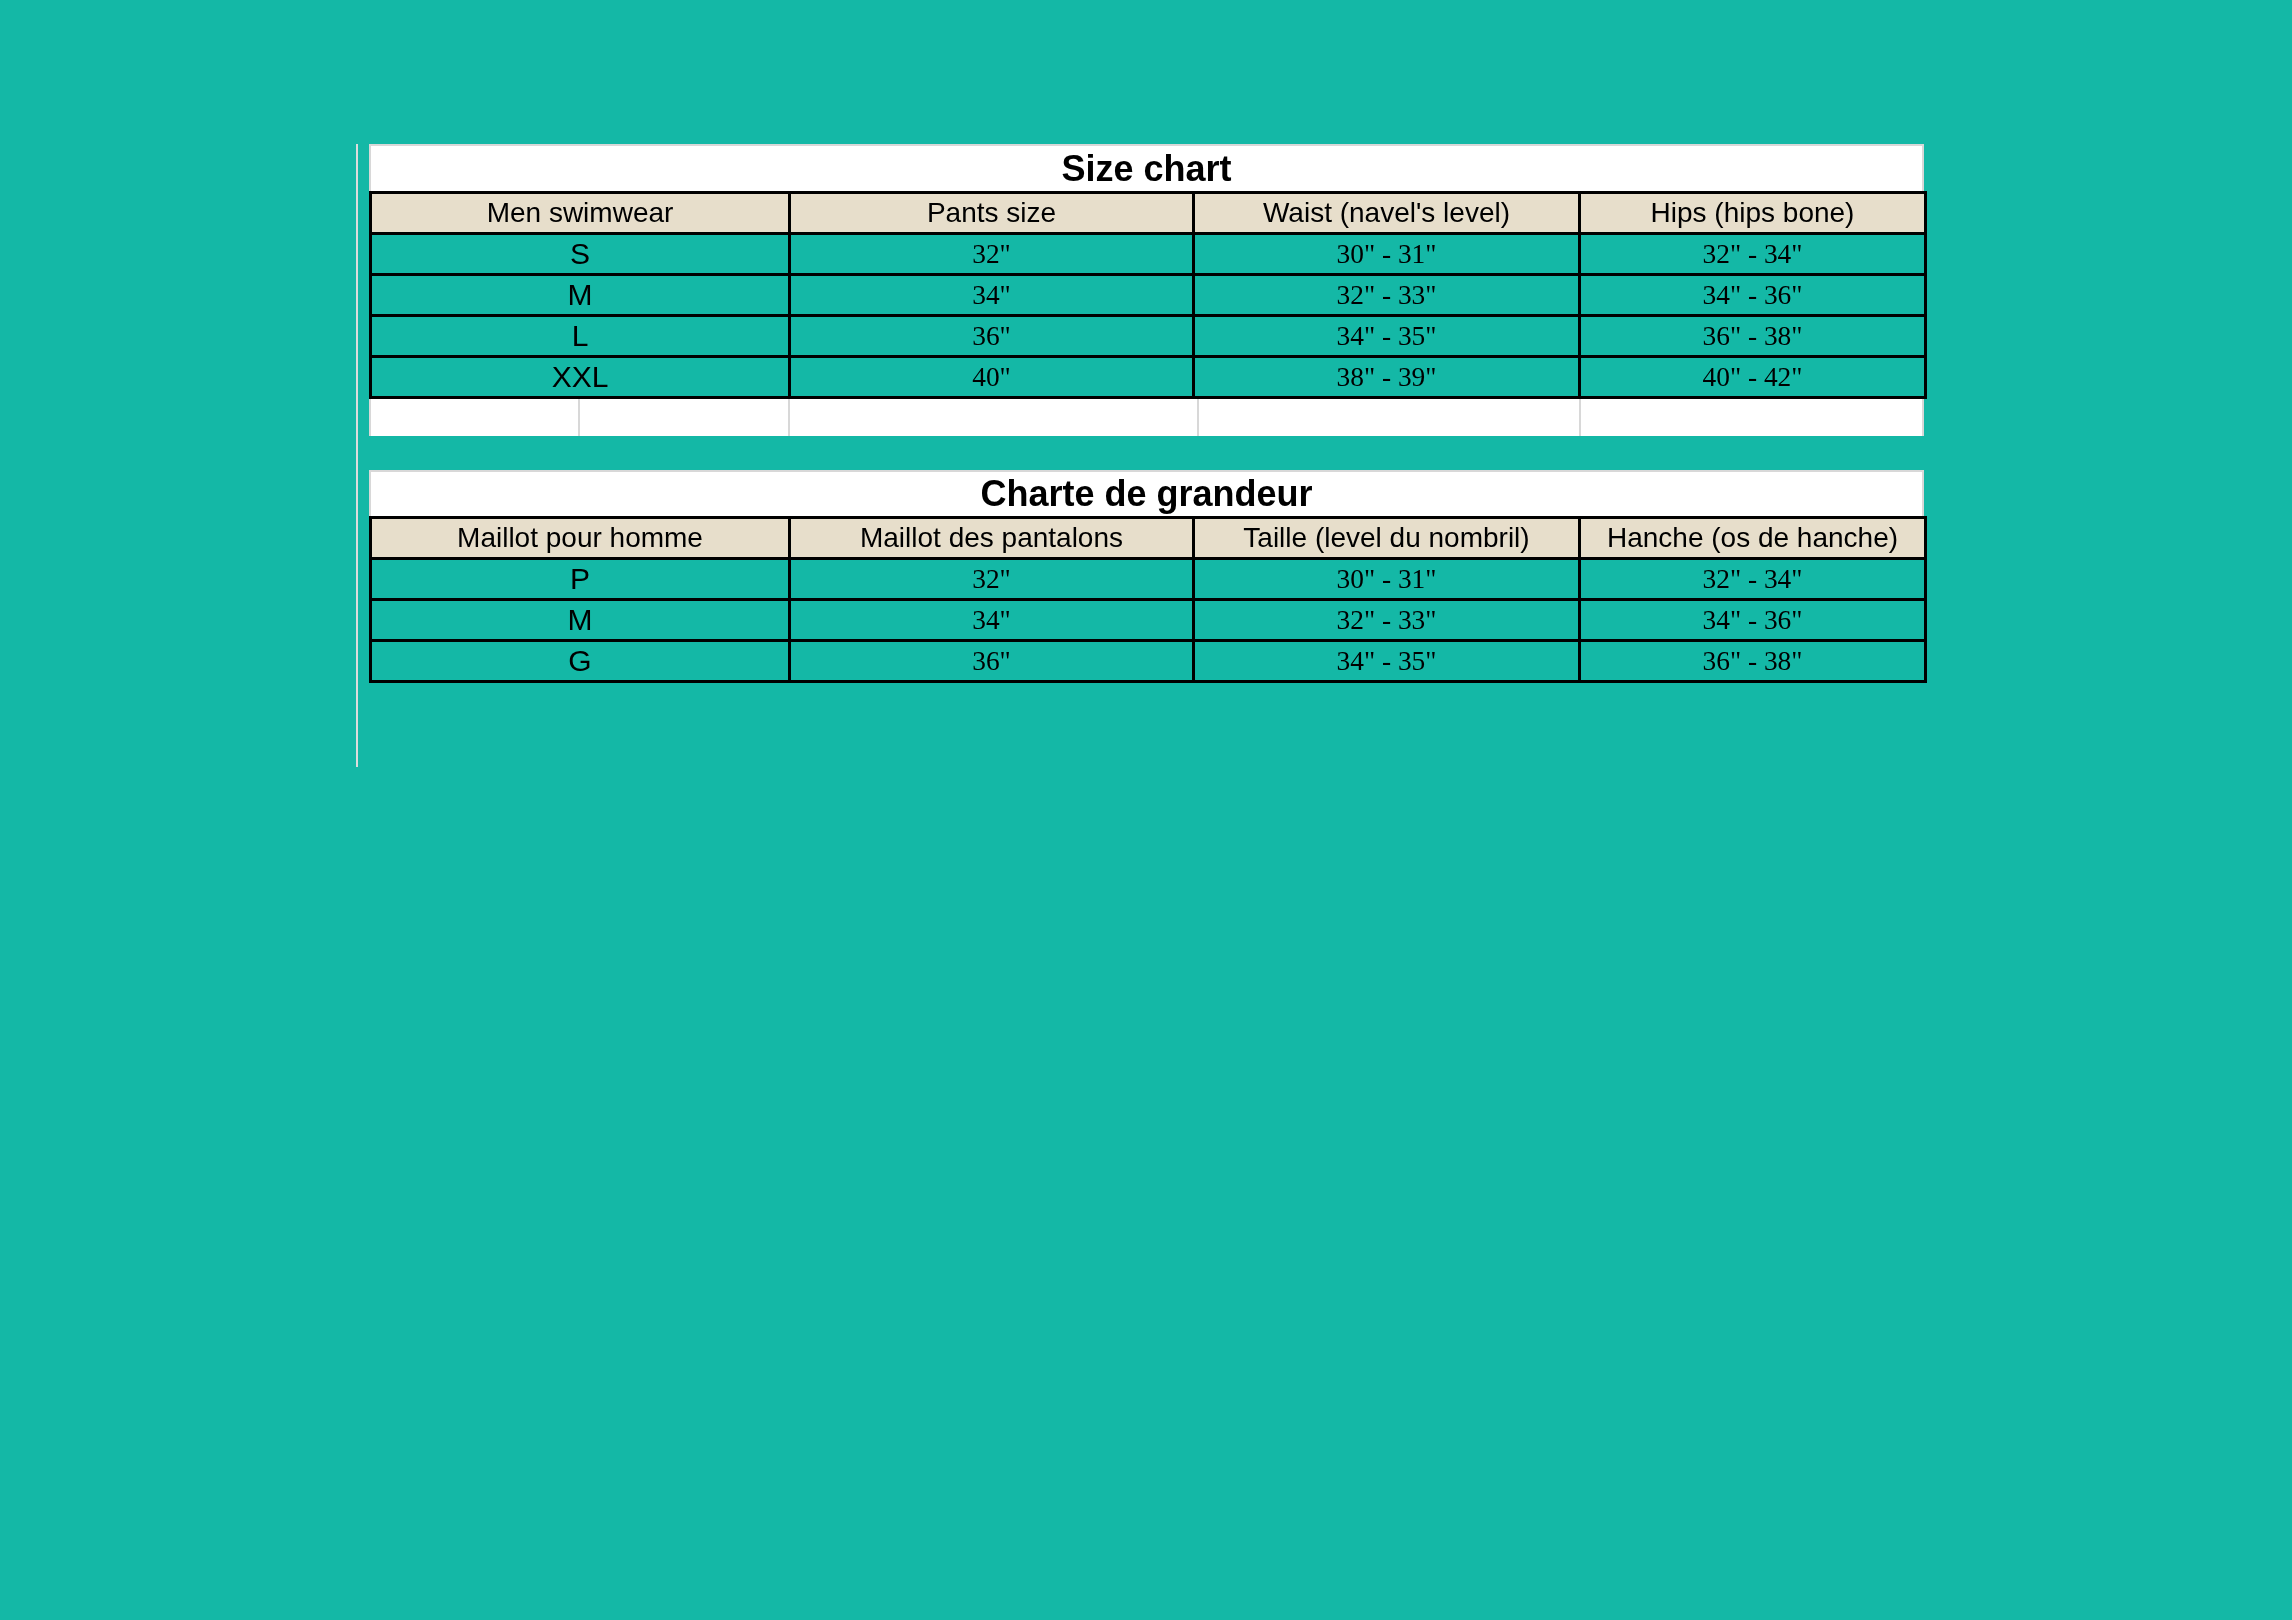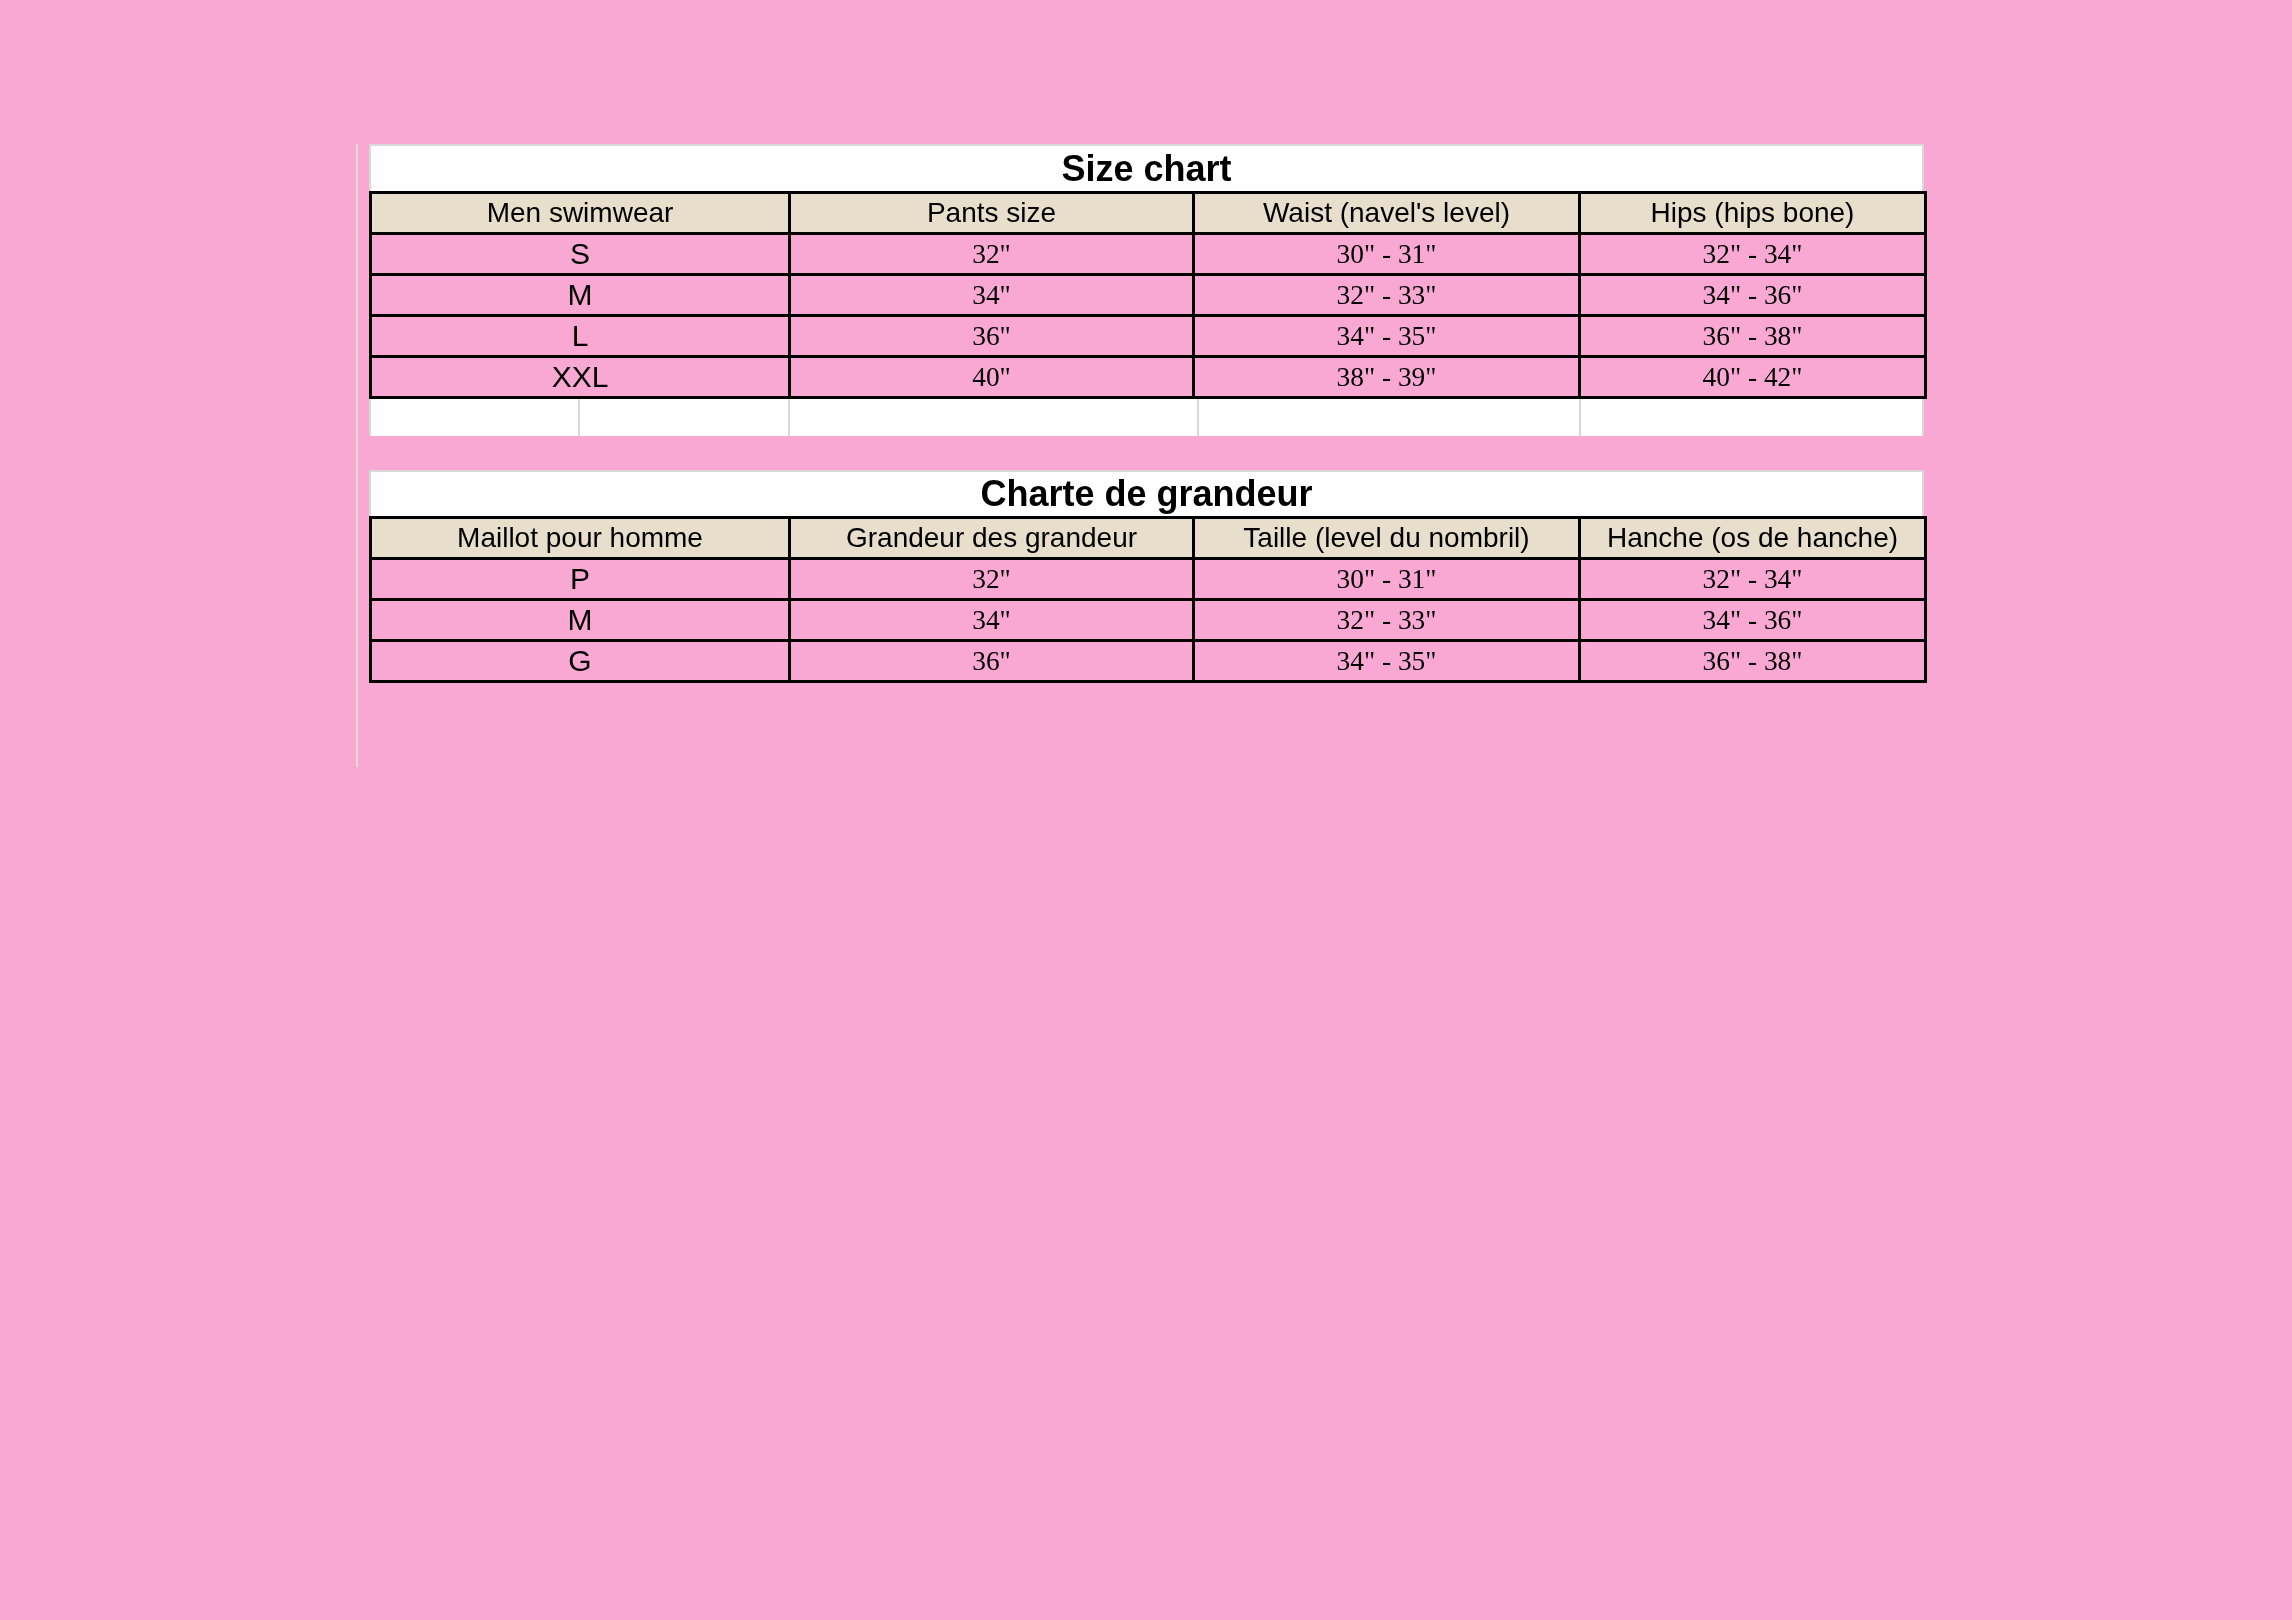--- a/index.html
+++ b/index.html
@@ -4,21 +4,21 @@
 <style>
   html, body {
     margin: 0;
     padding: 0;
     background: #ffffff;
   }
   .stage {
     position: relative;
     width: 2293px;
     height: 1620px;
-    background: #f9a8d4;
+    background: #14b8a6;
     overflow: hidden;
     font-family: "Liberation Sans", sans-serif;
     color: #000000;
   }
   .sheet {
     position: absolute;
     left: 369px;
     top: 144px;
     width: 1555px;
   }
@@ -170,21 +170,21 @@
       <table class="size-table">
         <colgroup>
           <col style="width:419px">
           <col style="width:404px">
           <col style="width:386px">
           <col style="width:346px">
         </colgroup>
         <thead>
             <tr>
               <th>Maillot pour homme</th>
-              <th>Grandeur des grandeur</th>
+              <th>Maillot des pantalons</th>
               <th>Taille (level du nombril)</th>
               <th>Hanche (os de hanche)</th>
             </tr>
           </thead>
         <tbody>
             <tr>
               <td class="size-label">P</td>
               <td class="measure">32"</td>
               <td class="measure">30" - 31"</td>
               <td class="measure">32" - 34"</td>

